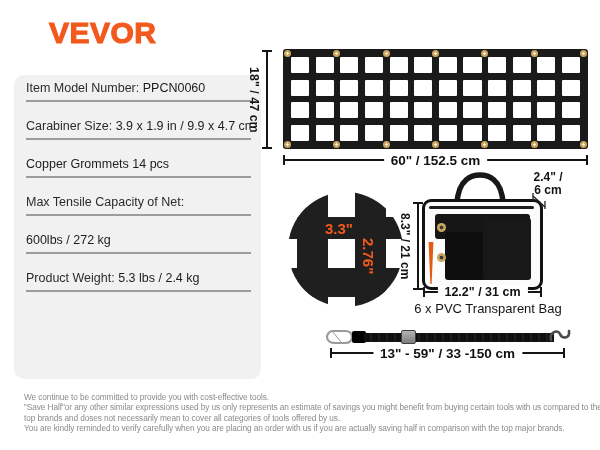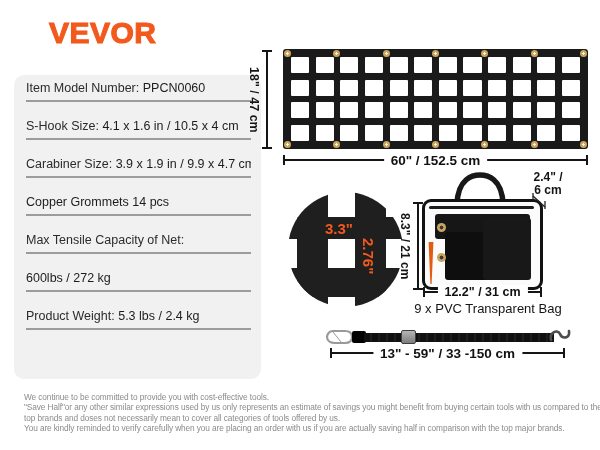--- a/index.html
+++ b/index.html
@@ -102,23 +102,20 @@
 <div id="canvas">
 
   <div class="logo">VEVOR</div>
 
   <div class="spec-panel">
     <div>
         <div class="spec-row">
           <div class="spec-line"><span class="spec-label">Item Model Number: </span><b class="spec-value">PPCN0060</b></div>
         </div>
         <div class="spec-row">
-          <div class="spec-line"><span class="spec-label">S-Hook Size: </span><b class="spec-value">4.1 x 1.6 in / 10.5 x 4 cm</b></div>
-        </div>
-        <div class="spec-row">
           <div class="spec-line"><span class="spec-label">Carabiner Size: </span><b class="spec-value">3.9 x 1.9 in / 9.9 x 4.7 cm</b></div>
         </div>
         <div class="spec-row">
           <div class="spec-line"><span class="spec-label"></span><b class="spec-value">Copper Grommets 14 pcs</b></div>
         </div>
         <div class="spec-row">
           <div class="spec-line"><span class="spec-label">Max Tensile Capacity of Net:</span><b class="spec-value"></b></div>
         </div>
         <div class="spec-row">
           <div class="spec-line"><span class="spec-label"></span><b class="spec-value">600lbs / 272 kg</b></div>
@@ -229,21 +226,21 @@
   <svg class="handle-tick" width="18" height="18" viewBox="0 0 18 18">
     <line x1="2" y1="0" x2="2" y2="7" stroke="#222" stroke-width="1.3"></line>
     <line x1="2" y1="3" x2="14" y2="14" stroke="#222" stroke-width="1.3"></line>
     <line x1="14" y1="8" x2="14" y2="16" stroke="#222" stroke-width="1.3"></line>
   </svg>
   <div class="vlabel bag-hlab">8.3" / 21 cm</div>
   <div class="dimv bag-dimv"></div>
   <div class="dimh bag-dimh">
     <span class="dlabel small">12.2" / 31 cm</span>
   </div>
-  <div class="caption bag-caption">9 x PVC Transparent Bag</div>
+  <div class="caption bag-caption">6 x PVC Transparent Bag</div>
 
   <svg class="carabiner" width="30" height="18" viewBox="0 0 30 18">
     <path d="M8 3 C3 3 2 8 2 9 C2 13 6 15 10 15 L20 15 C24 15 27 13 27 9 C27 5 24 3 20 3 Z" fill="none" stroke="#9a9a9a" stroke-width="2.2"></path>
     <line x1="8" y1="4" x2="16" y2="14" stroke="#9a9a9a" stroke-width="1"></line>
   </svg>
   <div class="endloop"></div>
   <div class="webbing"></div>
   <div class="buckle"></div>
   <svg class="shook" width="22" height="20" viewBox="0 0 22 20">
     <path d="M2 13 C0 5 9 2 11 7 C13 12 21 12 20 4" stroke="#4c4c4c" stroke-width="2.6" fill="none" stroke-linecap="round"></path>

